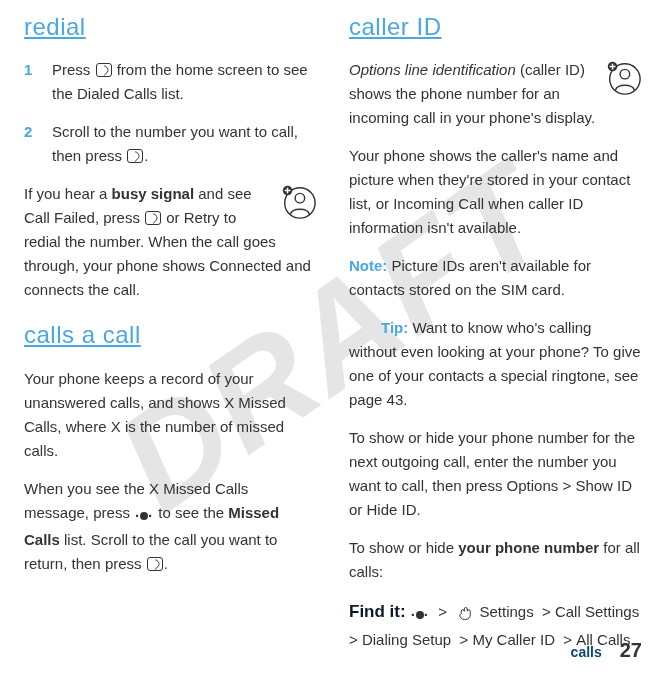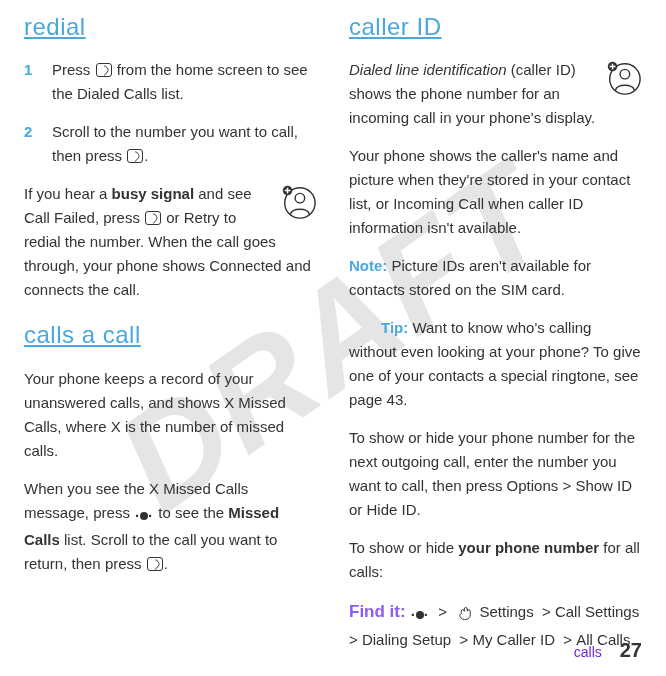--- a/index.html
+++ b/index.html
@@ -111,32 +111,32 @@
       float: right;
       width: 38px;
       height: 38px;
       margin-left: 6px;
     }
     .float-icon svg { width:100%; height:100%; }
     .bold { font-weight: bold; }
     .cond { font-family: "Arial Narrow", Arial, sans-serif; font-stretch: condensed; font-weight: normal; text-align: center; }
     .note-label { color: #4aa8e0; font-weight: bold; }
     .tip-label { color: #4aa8e0; font-weight: bold; margin-left: 32px; }
-    .findit-label { color: #8b5cf6; font-weight: bold; font-size:17px; }
+    .findit-label { color: #0f172a; font-weight: bold; font-size:17px; }
     .italic { font-style: italic; }
     .footer {
       position: absolute;
       bottom: 10px;
       right: 24px;
       display: flex;
       align-items: baseline;
       gap: 18px;
       z-index: 1;
     }
-    .footer-section { color: #6d28d9; font-size: 14px; }
+    .footer-section { color: #0c4a6e; font-size: 14px; font-weight: bold; }
     .footer-page { font-weight: bold; font-size: 20px; color:#333; }
     .hand-icon {
       display:inline-block;
       vertical-align:-4px;
       margin:0 1px;
     }
     .hand-icon svg { width:18px; height:18px; }
   </style>
 </head>
 <body>
@@ -192,21 +192,21 @@
     <p>
       <span class="float-icon">
         <svg viewBox="0 0 40 40">
             <circle cx="22" cy="22" r="16" fill="none" stroke="#333" stroke-width="1.5"></circle>
             <circle cx="22" cy="17" r="5" fill="none" stroke="#333" stroke-width="1.5"></circle>
             <path d="M12 34c2-7 18-7 20 0" fill="none" stroke="#333" stroke-width="1.5"></path>
             <circle cx="9" cy="9" r="5" fill="#333"></circle>
             <path d="M9 6v6M6 9h6" stroke="#fff" stroke-width="1.5"></path>
           </svg>
       </span>
-      <span class="italic">Dialed line identification</span><span> (caller ID) shows the phone number for an incoming call in your phone's display.</span>
+      <span class="italic">Options line identification</span><span> (caller ID) shows the phone number for an incoming call in your phone's display.</span>
     </p>
 
     <p>
       <span>Your phone shows the caller's name and picture when they're stored in your contact list, or </span><span class="cond">Incoming Call</span><span> when caller ID information isn't available.</span>
     </p>
 
     <p>
       <span class="note-label">Note:</span><span> Picture IDs aren't available for contacts stored on the SIM card.</span>
     </p>
 

